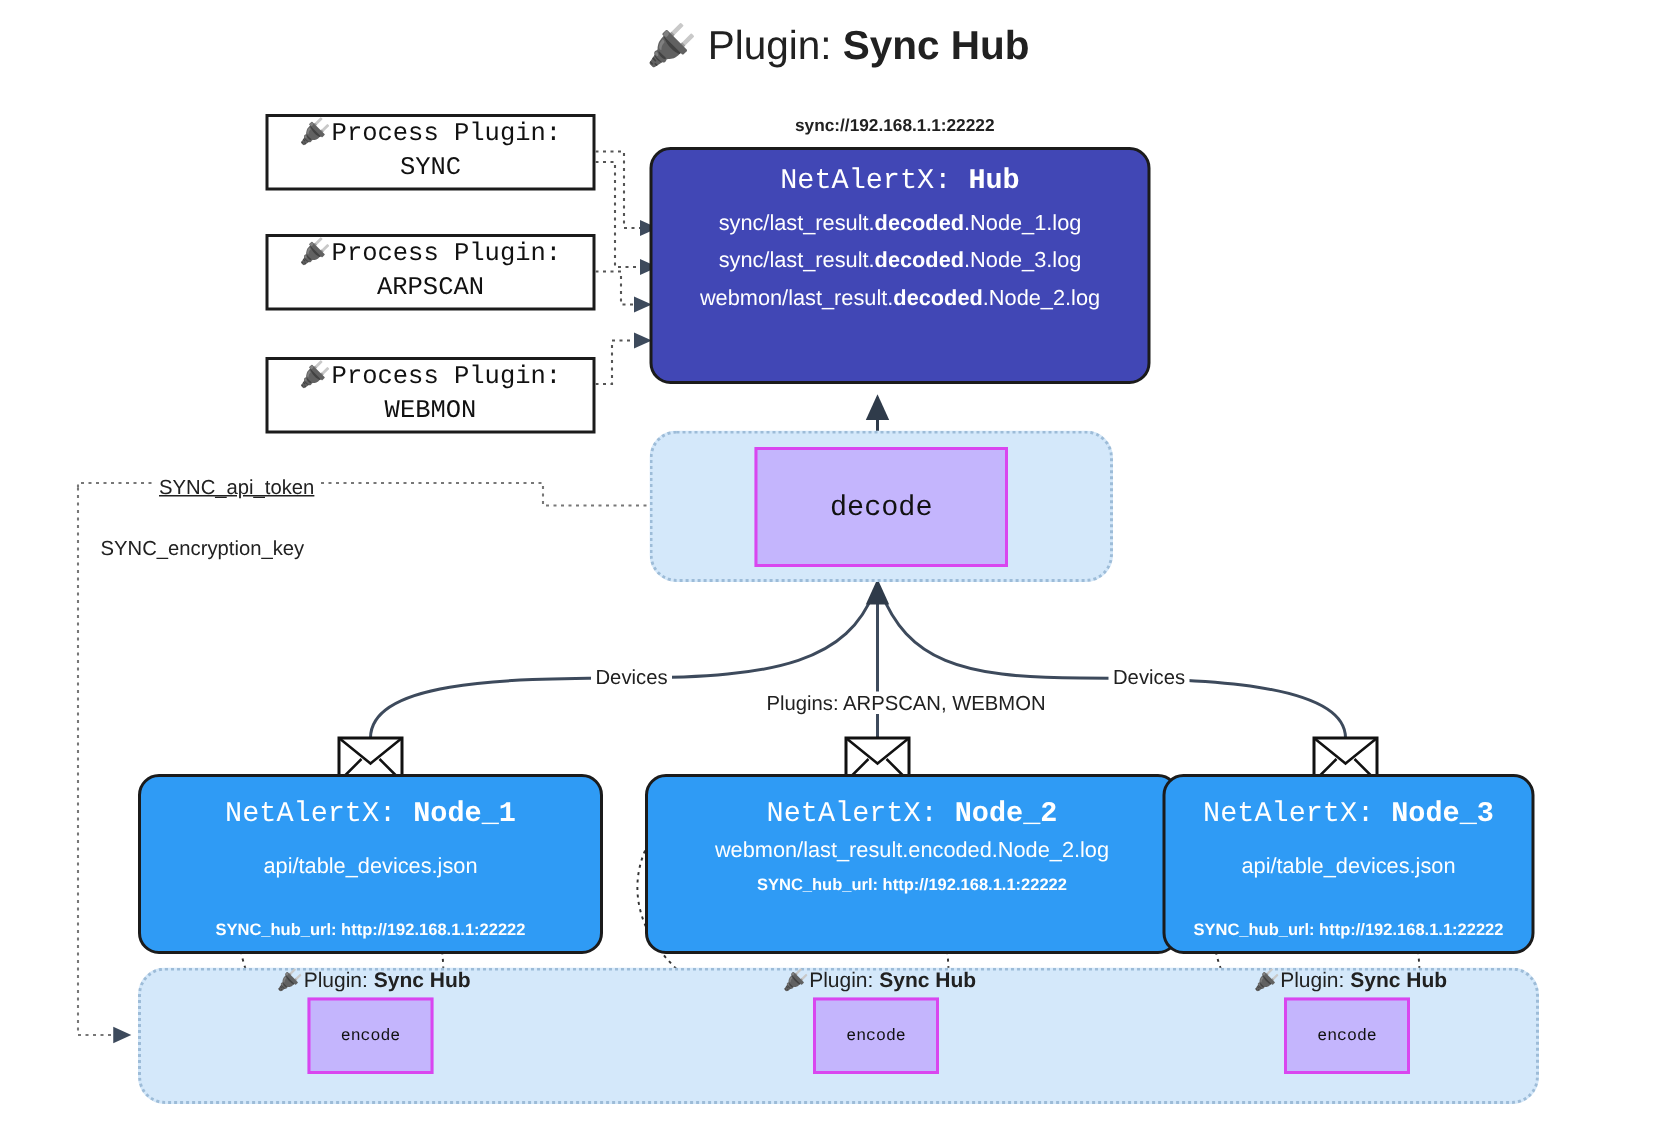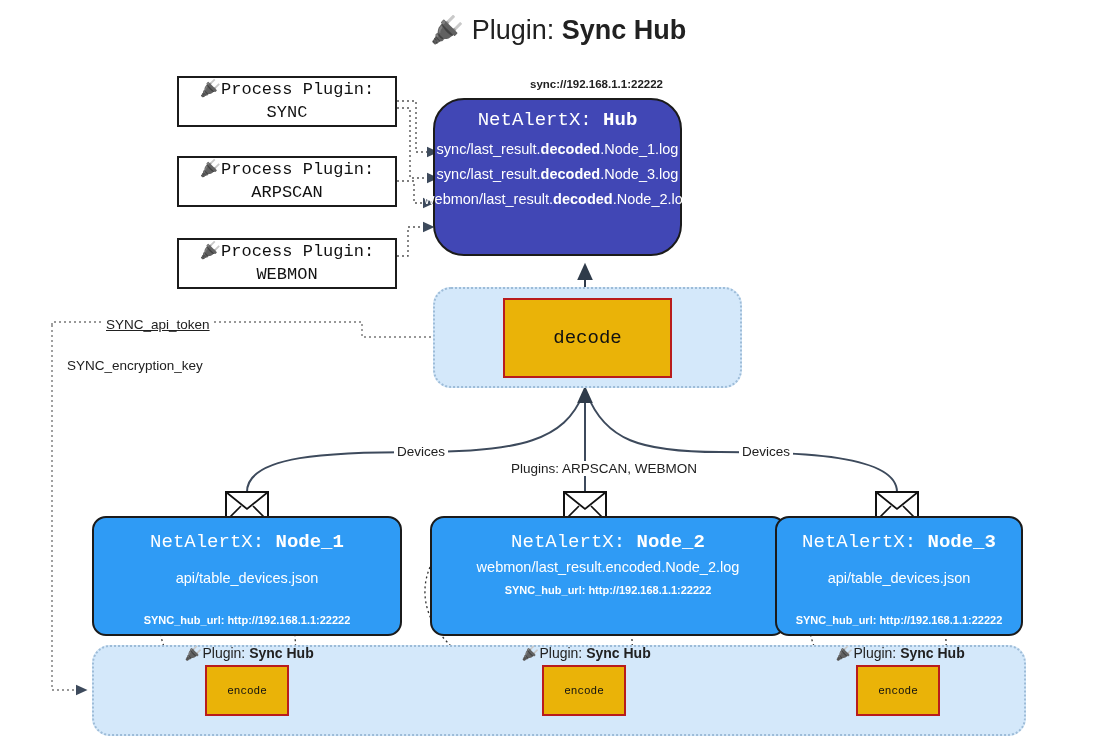--- a/index.html
+++ b/index.html
@@ -37,21 +37,21 @@
   .node-box{background:#2f9bf5;border:2px solid #1b1b1b;border-radius:14px;
             display:flex;flex-direction:column;align-items:center;}
   .node-title{font-family:"Liberation Mono",monospace;font-size:19px;color:#ffffff;
               white-space:nowrap;margin-top:13px;}
   .node-title b{font-weight:700;}
   .node-line{font-size:14.5px;color:#ffffff;white-space:nowrap;}
   .node-url{font-size:11px;color:#ffffff;white-space:nowrap;font-weight:600;}
 
   .pipe{position:absolute;background:#d4e8fa;border:2px dotted #9dbcd8;border-radius:18px;}
 
-  .white-box{position:absolute;background:#eab308;border:2px solid #b91c1c;
+  .white-box{position:absolute;background:#c4b5fd;border:2px solid #d946ef;
              display:flex;align-items:center;justify-content:center;
              font-family:"Liberation Mono",monospace;color:#111;}
 
   .caption{position:absolute;font-size:14px;color:#212121;white-space:nowrap;}
   .caption b{font-weight:700;}
   .edge-label{position:absolute;font-size:13.5px;color:#212121;white-space:nowrap;
               background:#ffffff;padding:0 3px;}
   .url-label{position:absolute;font-size:11.5px;color:#212121;white-space:nowrap;font-weight:600;}
 </style>
 </head>
@@ -143,21 +143,21 @@
     <div class="row2">ARPSCAN</div>
   </div>
 
   <div class="box plugin-box" style="left:177px;top:238px;width:220px;height:51px;">
     <div class="row1"><span class="plug">🔌</span><span>Process Plugin:</span></div>
     <div class="row2">WEBMON</div>
   </div>
 
   <div class="url-label" style="left:530px;top:78px;">sync://192.168.1.1:22222</div>
 
-  <div class="box hub-box" style="left:433px;top:98px;width:249px;height:158px;border-radius:31px;">
+  <div class="box hub-box" style="left:433px;top:98px;width:334px;height:158px;">
     <div class="hub-title"><span>NetAlertX: </span><b>Hub</b></div>
     <div class="hub-line"><span>sync/last_result.</span><b>decoded</b><span>.Node_1.log</span></div>
     <div class="hub-line"><span>sync/last_result.</span><b>decoded</b><span>.Node_3.log</span></div>
     <div class="hub-line"><span>webmon/last_result.</span><b>decoded</b><span>.Node_2.log</span></div>
   </div>
 
   <div class="pipe" style="left:433px;top:287px;width:305px;height:97px;"></div>
   <div class="white-box" style="left:503px;top:298px;width:165px;height:76px;font-size:19px;">decode</div>
 
   <div class="edge-label" style="left:103px;top:317px;text-decoration:underline;">SYNC_api_token</div>

